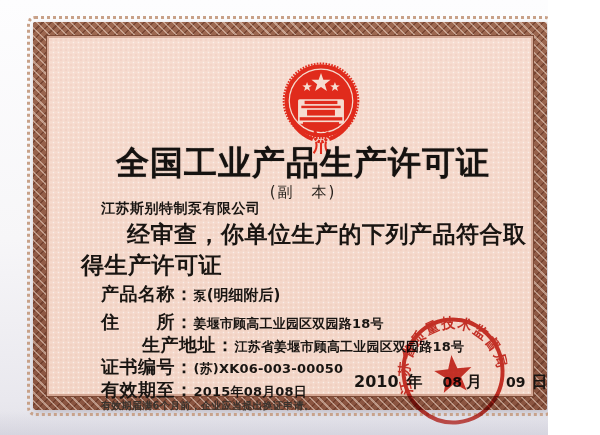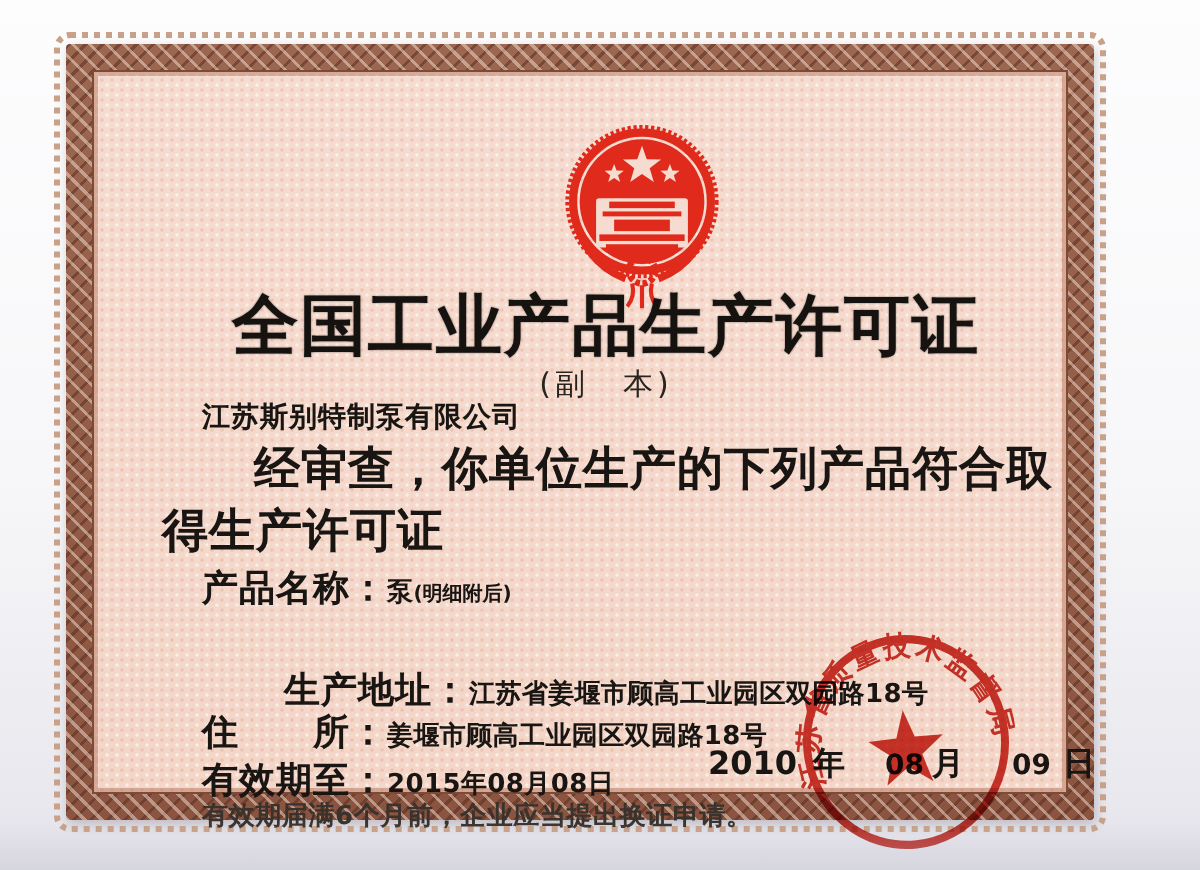--- a/index.html
+++ b/index.html
@@ -3,21 +3,21 @@
 <meta charset="utf-8">
 <style>
   * { margin: 0; padding: 0; box-sizing: border-box; }
   html, body { width: 600px; height: 435px; overflow: hidden; }
   body {
     font-family: "DejaVu Sans", "Liberation Sans", sans-serif;
     color: #191512;
   }
   .page {
     position: relative;
-    width: 600px; height: 435px;
+    width: 548px; height: 435px;
     background: linear-gradient(180deg, #fdfdfe 0%, #f7f6f8 55%, #e9e8ee 92%, #e3e2e9 100%);
     overflow: hidden;
   }
   .page::after { 
     content: ""; position: absolute; left: 0; right: 0; bottom: 0; height: 24px;
     background: linear-gradient(180deg, rgba(190,190,205,0) 0%, rgba(190,190,205,.35) 100%);
   }
   
   .cert {
     position: absolute; left: 33px; top: 22px; width: 514px; height: 388px;
@@ -73,29 +73,29 @@
     display: block; margin-top: 11px;
     font-size: 17.5px; font-weight: 700; letter-spacing: 1px;
   }
   
   .field { position: absolute; left: 55px; white-space: nowrap; }
   .field .lbl {
     display: inline-block; font-size: 18px; font-weight: 700; letter-spacing: .5px;
     vertical-align: baseline;
   }
   .field .val { font-size: 13px; font-weight: 700; letter-spacing: .2px; }
-  .field .val-note { font-size: 10px; font-weight: 700; }
+  .field .val-note { font-size: 15px; font-weight: 700; }
   .f-product  { top: 247px; }
-  .f-resid    { top: 275px; margin-top: 44px; }
+  .f-resid    { top: 275px; }
   .f-prodaddr { top: 298px; margin-left: 41px; }
   .f-certno   { top: 320px; }
   .f-valid    { top: 343px; }
   .renewal-note {
     position: absolute; left: 55px; top: 364px;
-    font-size: 13px; font-weight: 700; color: #3a332d; letter-spacing: .3px;
+    font-size: 10px; font-weight: 700; color: #3a332d; letter-spacing: .3px;
   }
   
   .issue-date {
     position: absolute; left: 308px; top: 337px;
     font-size: 16px; font-weight: 700; white-space: nowrap; letter-spacing: 0;
   }
   .issue-date span { display: inline-block; }
   .d-year  { margin-right: 8px; }
   .d-yunit { margin-right: 20px; }
   .d-month { margin-right: 4px; font-size: 14px; }
@@ -158,20 +158,23 @@
       </div>
 
       <div class="field f-resid">
         <span class="lbl">住　　所：</span><span class="val">姜堰市顾高工业园区双园路18号</span>
       </div>
 
       <div class="field f-prodaddr">
         <span class="lbl">生产地址：</span><span class="val">江苏省姜堰市顾高工业园区双园路18号</span>
       </div>
 
+      <div class="field f-certno">
+        <span class="lbl">证书编号：</span><span class="val">(苏)XK06-003-00050</span>
+      </div>
 
       <div class="field f-valid">
         <span class="lbl">有效期至：</span><span class="val">2015年08月08日</span>
       </div>
 
       <div class="renewal-note">有效期届满6个月前，企业应当提出换证申请。</div>
 
       <div class="issue-date">
         <span class="d-year">2010</span><span class="d-yunit">年</span><span class="d-month">08</span><span class="d-munit">月</span><span class="d-day">09</span><span class="d-dunit">日</span>
       </div>

